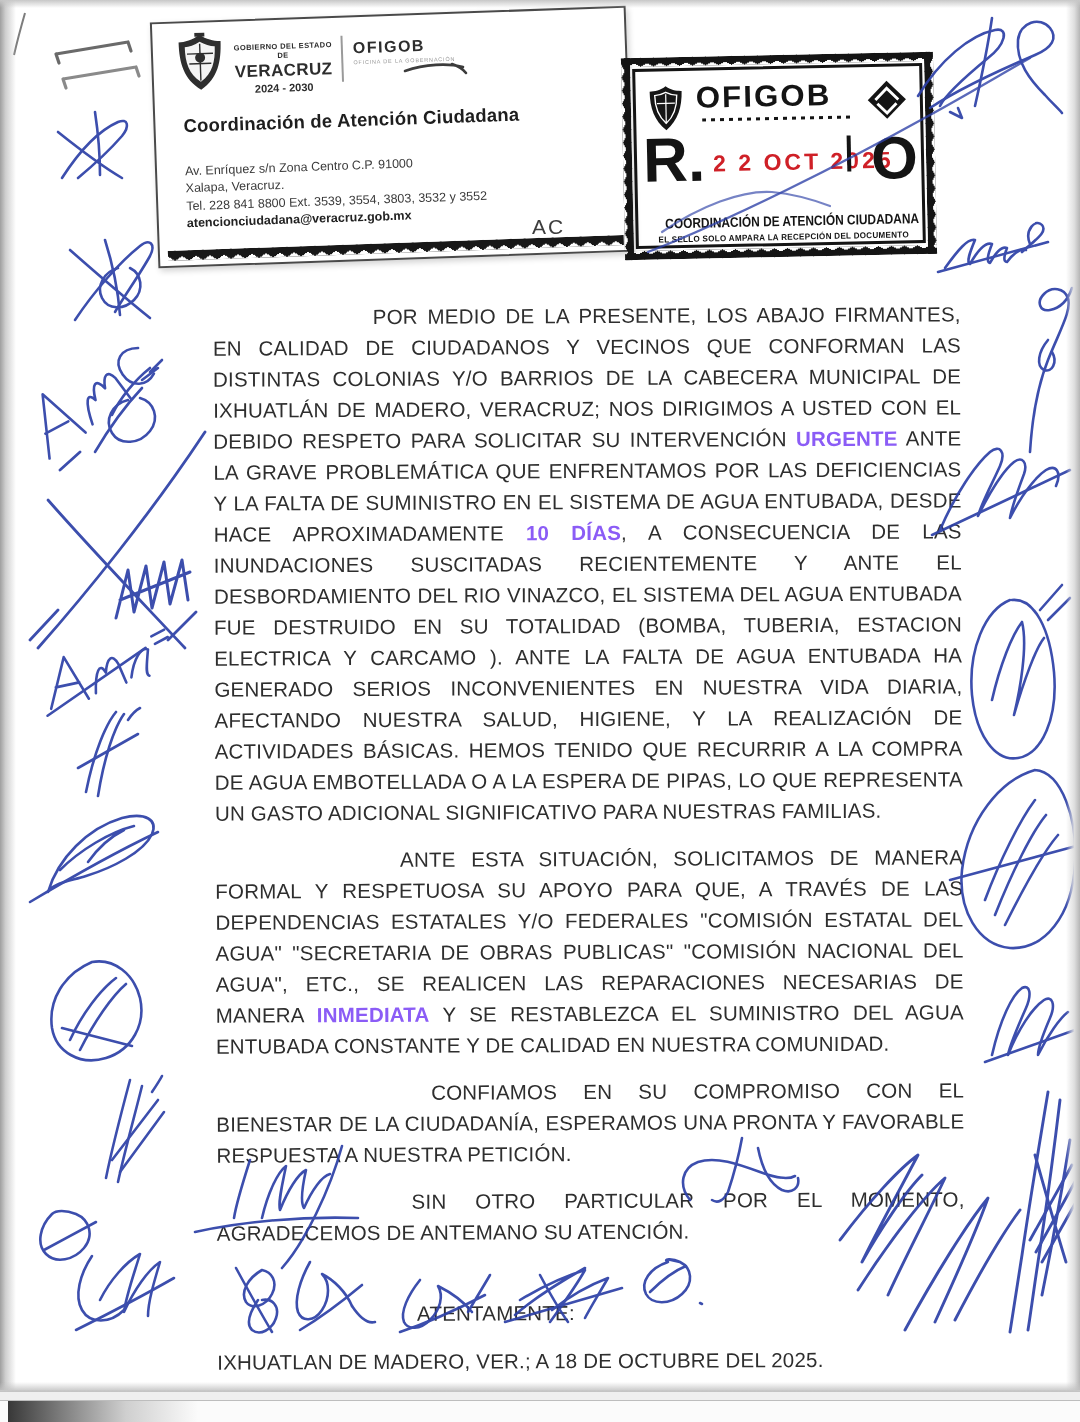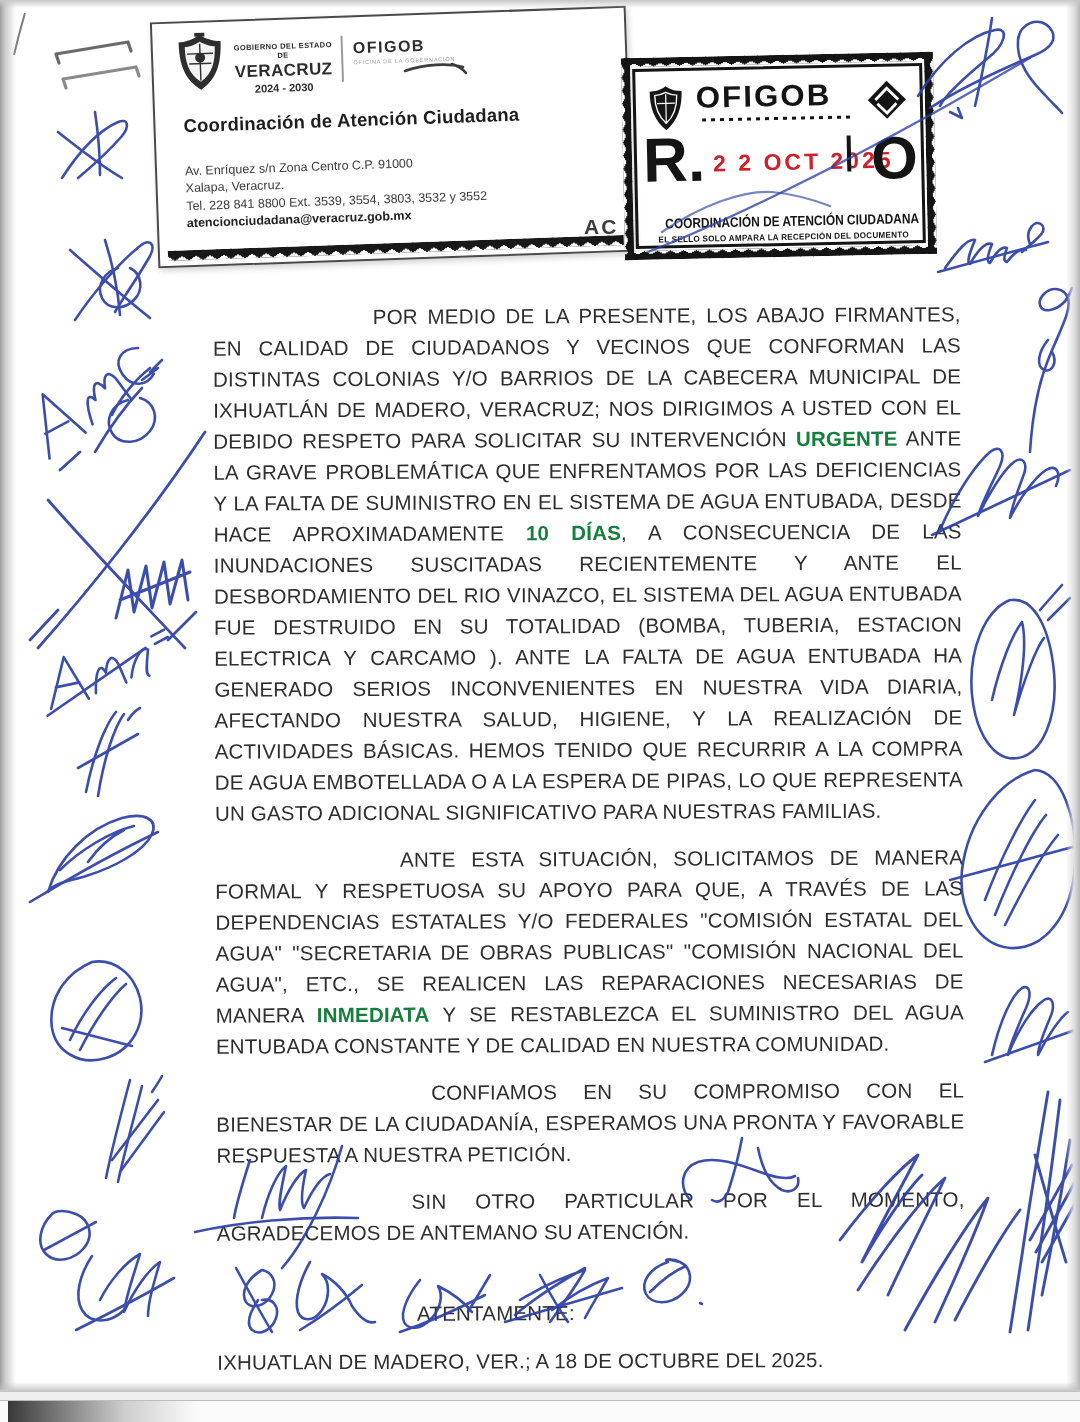--- a/index.html
+++ b/index.html
@@ -43,21 +43,21 @@
   .lh-brand .bb{font-size:16px;font-weight:900;letter-spacing:1.5px;}
   .lh-brand .bs{font-size:5.5px;color:#9b9b9b;letter-spacing:.8px;margin-top:2px;}
   .lh-office{position:absolute;left:28px;top:92px;font-size:18.5px;font-weight:800;color:#1e1e1e;letter-spacing:.2px;}
   .lh-addr{position:absolute;left:28px;top:140px;font-size:12.5px;color:#3a3a3a;line-height:1.38;}
   .lh-addr .em{font-weight:800;color:#222;}
   .lh-saw{position:absolute;left:8px;right:8px;bottom:5px;height:10px;
     background:conic-gradient(from -60deg at 50% 100%, #181818 0 120deg, transparent 120deg 360deg);
     background-size:14px 10px;background-repeat:repeat-x;}
 
   
-  .frag{position:absolute;left:584px;top:215px;z-index:2;font-size:21px;font-weight:700;color:#3d3d3d;letter-spacing:2px;}
+  .frag{position:absolute;left:532px;top:215px;z-index:2;font-size:21px;font-weight:400;color:#3d3d3d;letter-spacing:2px;}
   .stamp{
     position:absolute;left:623px;top:55px;width:312px;height:202px;z-index:3;
     transform:rotate(-1.2deg);color:#141414;
   }
   .tri{position:absolute;background-repeat:repeat-x;}
   .tri.top{left:0;right:0;top:0;height:9px;
     background:conic-gradient(from -60deg at 50% 100%, #141414 0 120deg, transparent 120deg 360deg);
     background-size:13px 9px;}
   .tri.bot{left:0;right:0;bottom:0;height:9px;
     background:conic-gradient(from 120deg at 50% 0%, #141414 0 120deg, transparent 120deg 360deg);
@@ -81,21 +81,21 @@
   .st-dept{position:absolute;left:6px;top:144px;width:278px;text-align:center;font-size:14px;font-weight:800;white-space:nowrap;transform:scaleX(.85);transform-origin:center;}
   .st-legend{position:absolute;left:6px;top:163px;width:278px;text-align:center;font-size:8.5px;font-weight:700;letter-spacing:.3px;white-space:nowrap;transform:scaleX(.95);transform-origin:center;}
 
   
   .letter{
     position:absolute;left:215px;top:300px;width:748px;z-index:2;
     font-size:20.5px;line-height:31px;color:#2e2e2e;letter-spacing:.2px;
     text-align:justify;transform:rotate(-.25deg);
   }
   .letter p{margin:0 0 16px 0;}
-  .letter b{font-weight:800;color:#15803d;}
+  .letter b{font-weight:800;color:#8b5cf6;}
   .p1{text-indent:160px;}
   .p2{text-indent:185px;}
   .p3{text-indent:215px;}
   .p4{text-indent:195px;margin-bottom:0 !important;}
   .closing{margin-top:50px;margin-left:200px;font-size:20.5px;}
   .dateline{margin-top:17px;}
 
   
   .sigs{position:absolute;left:0;top:0;width:1080px;height:1422px;z-index:5;pointer-events:none;}
 </style>

